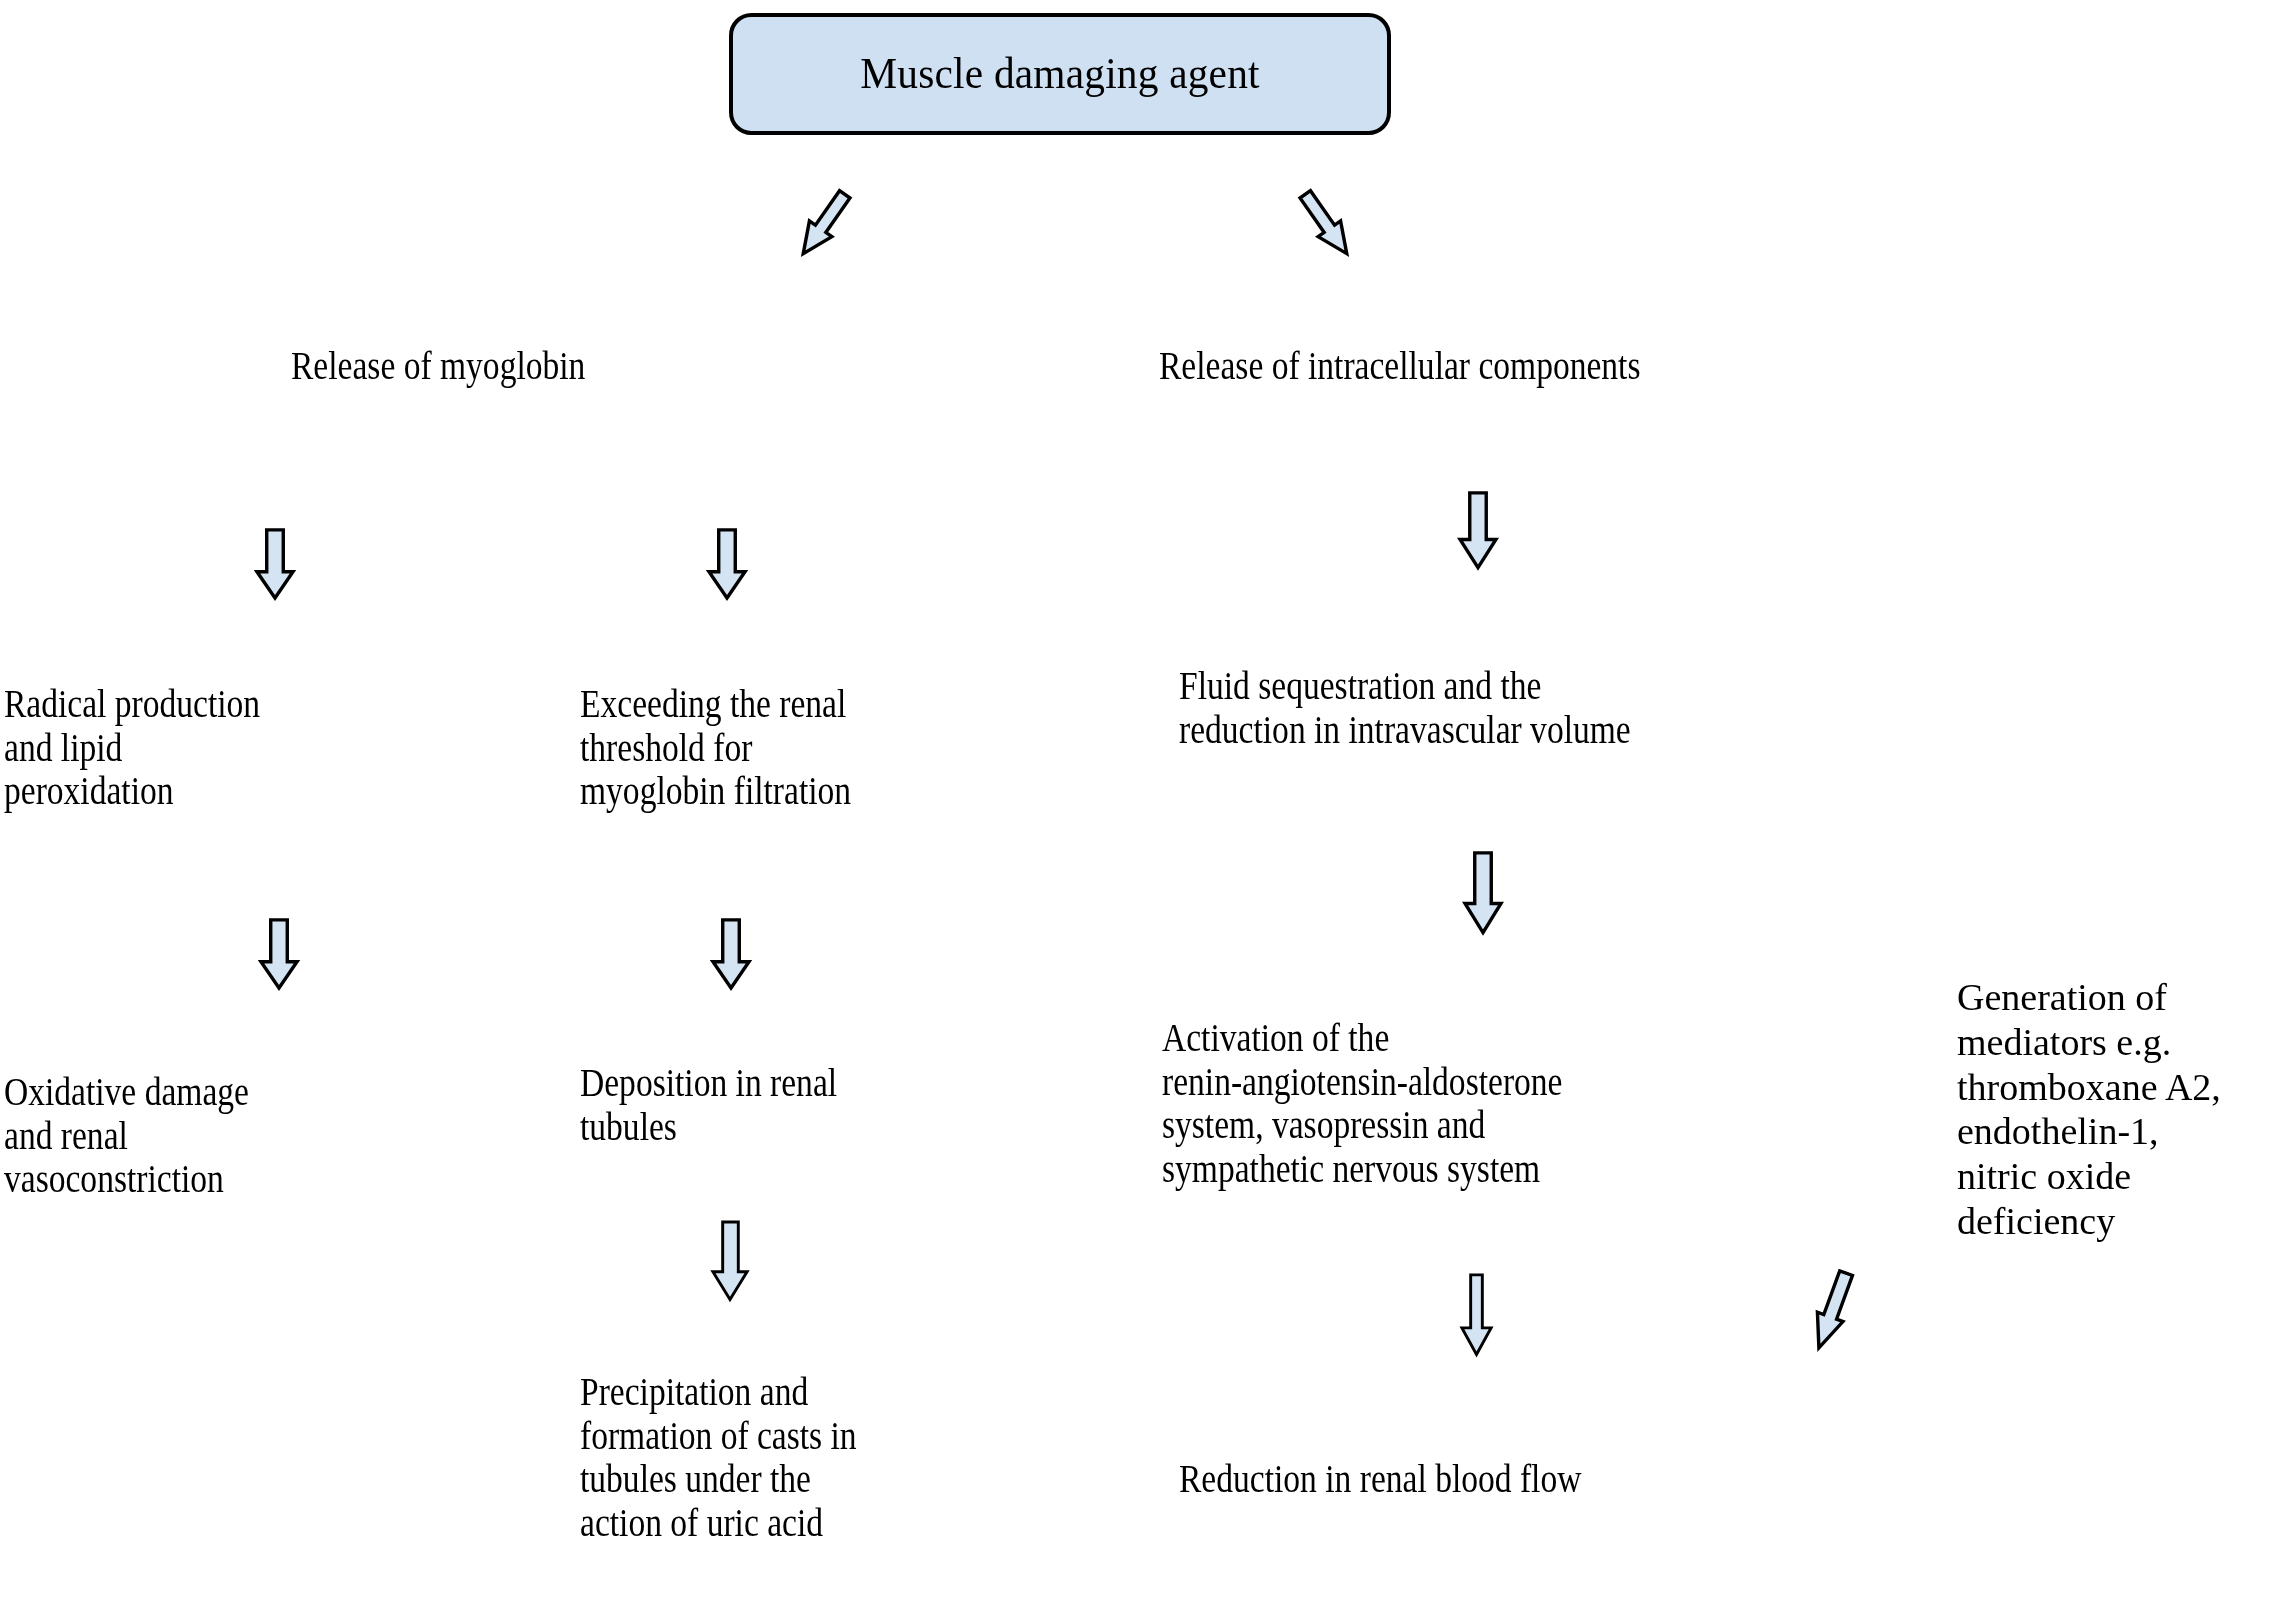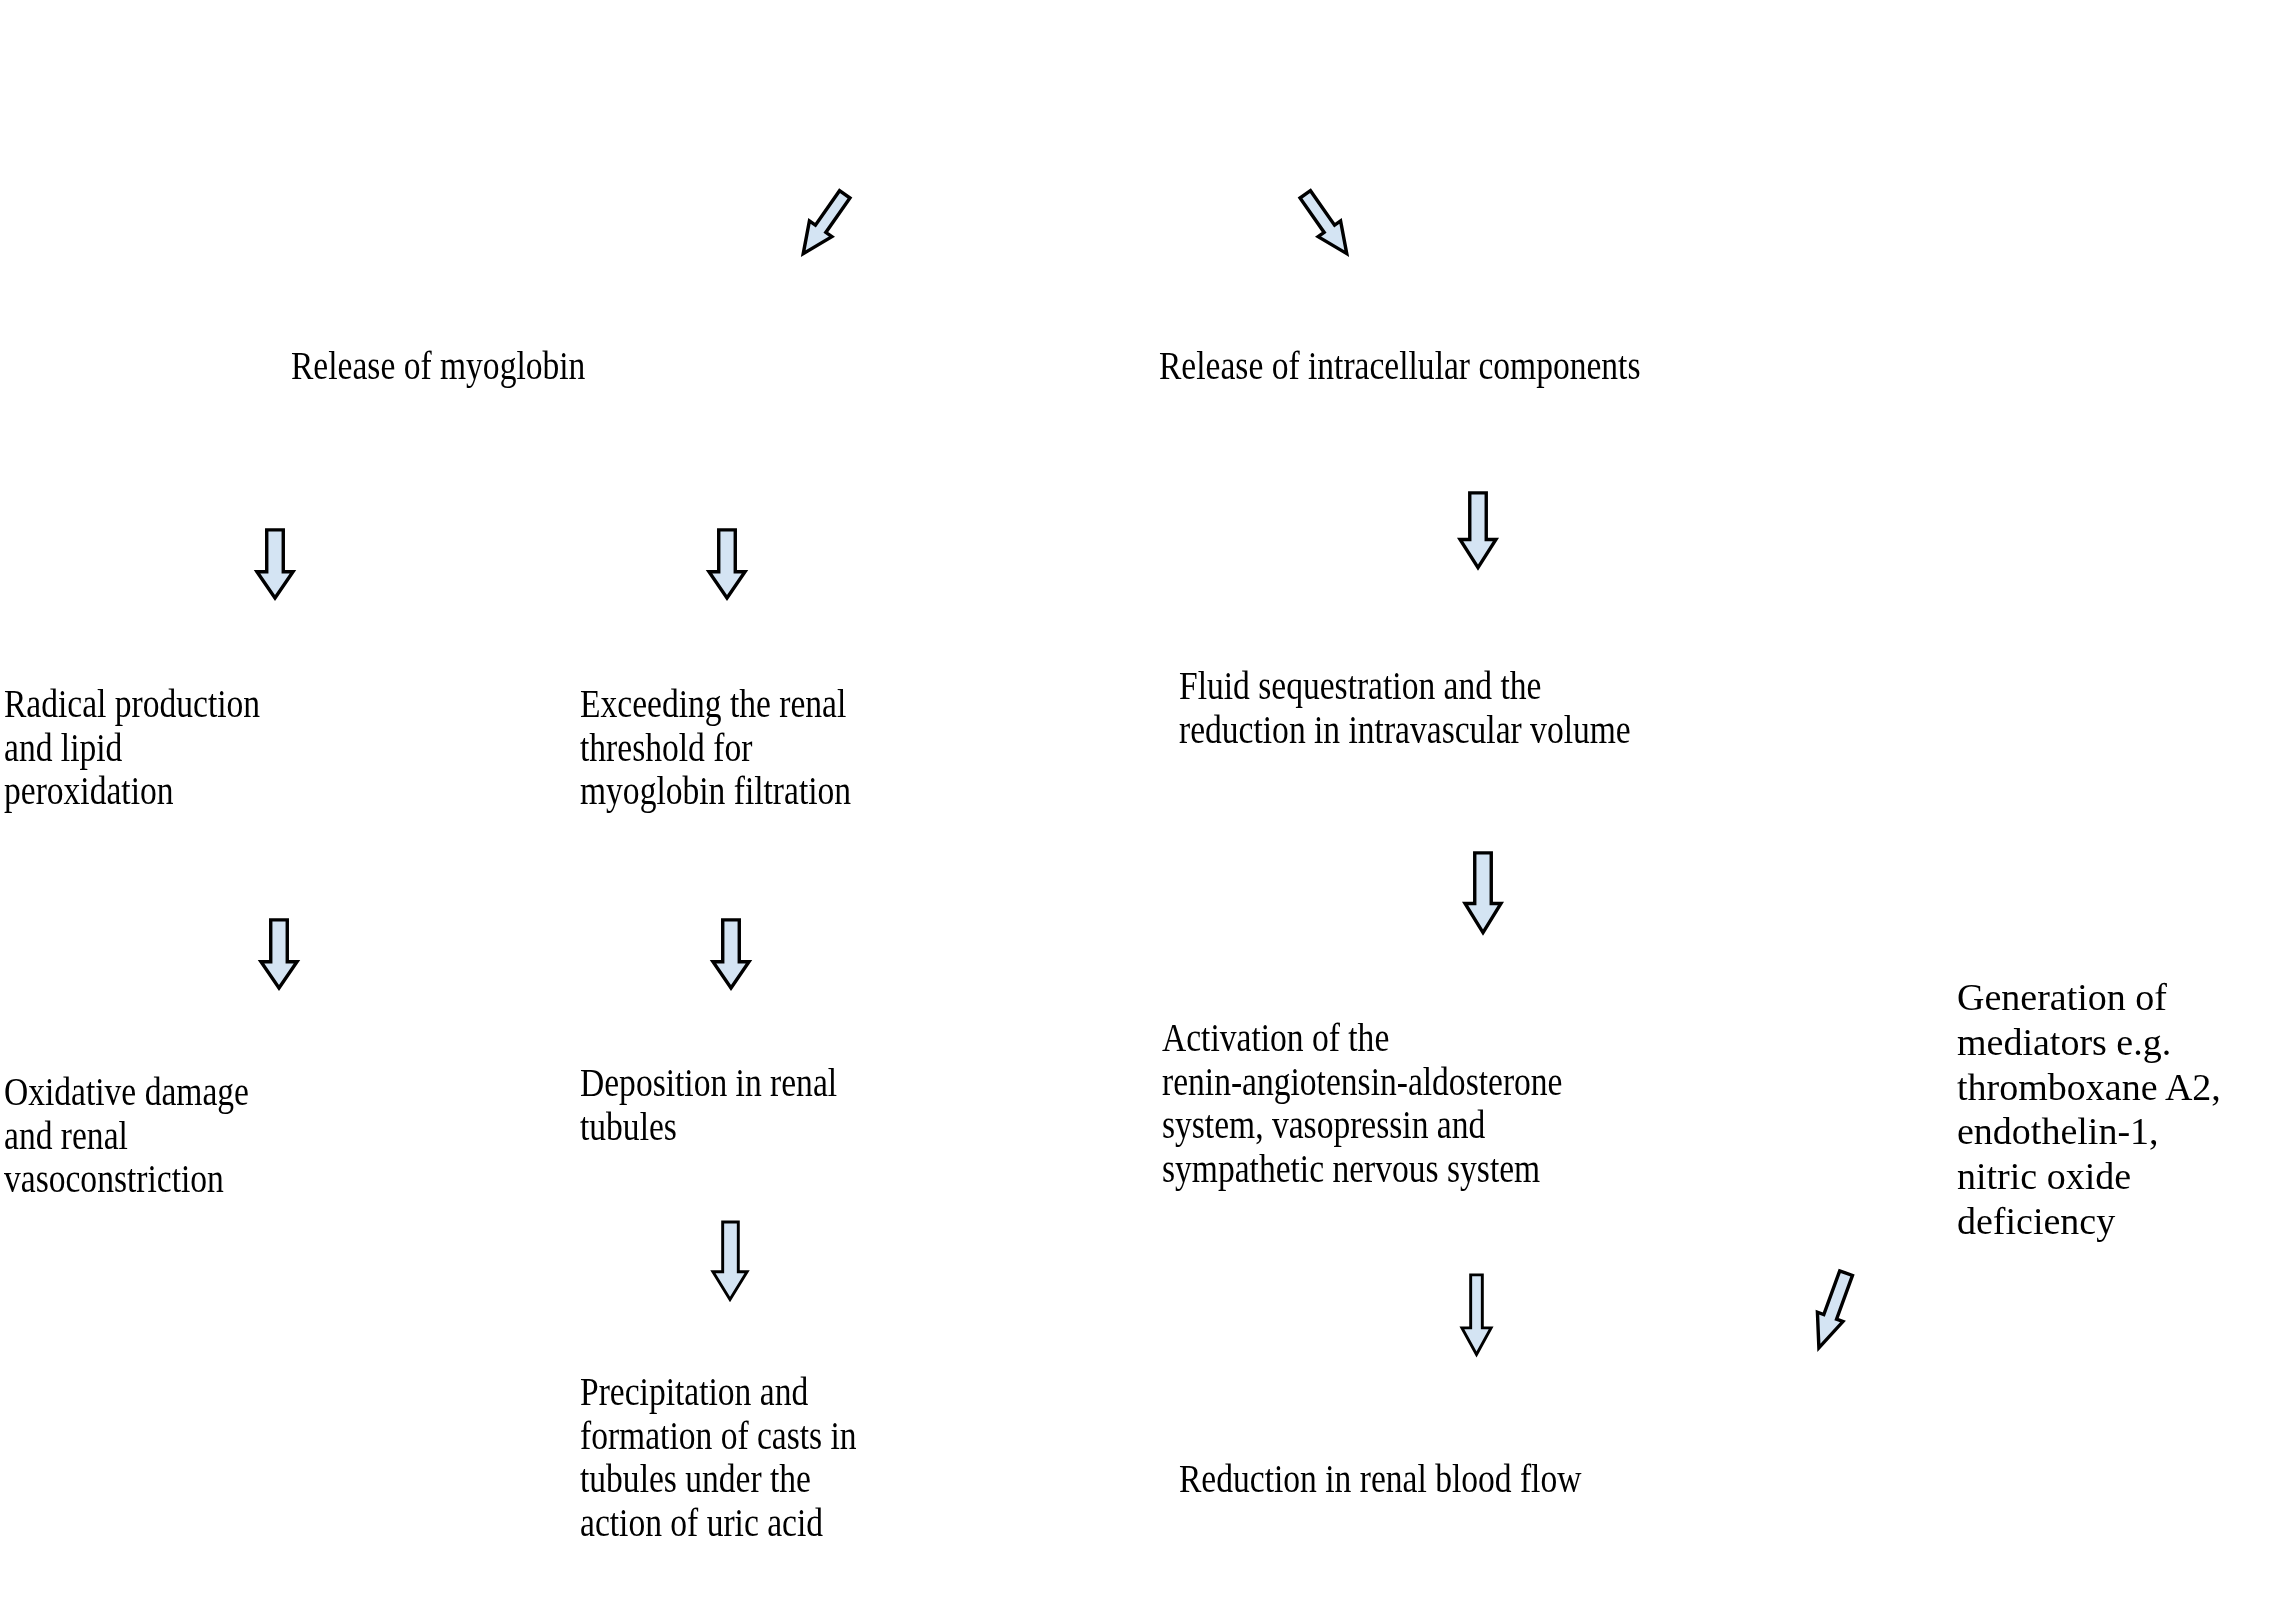--- a/index.html
+++ b/index.html
@@ -64,20 +64,23 @@
     stroke-width: 7;
     stroke-linejoin: miter;
   }
   .arrow.thin .body { stroke-width: 6; }
 </style>
 </head>
 <body>
 
 <div id="canvas">
 
+  <div class="top-box" style="left:729px; top:12.7px; width:662px; height:122px;">
+    <span class="top-box-label">Muscle damaging agent</span>
+  </div>
 
   <div class="arrow" style="left:780px; top:180px; width:88px; height:88px;">
     <svg width="88" height="88" viewBox="0 0 180 180">
       <g transform="rotate(215 90 90)">
         <polygon class="body" points="90,16 118,78 103,78 103,164 77,164 77,78 62,78"></polygon>
       </g>
     </svg>
   </div>
 
   <div class="arrow" style="left:1282px; top:180px; width:88px; height:88px;">

